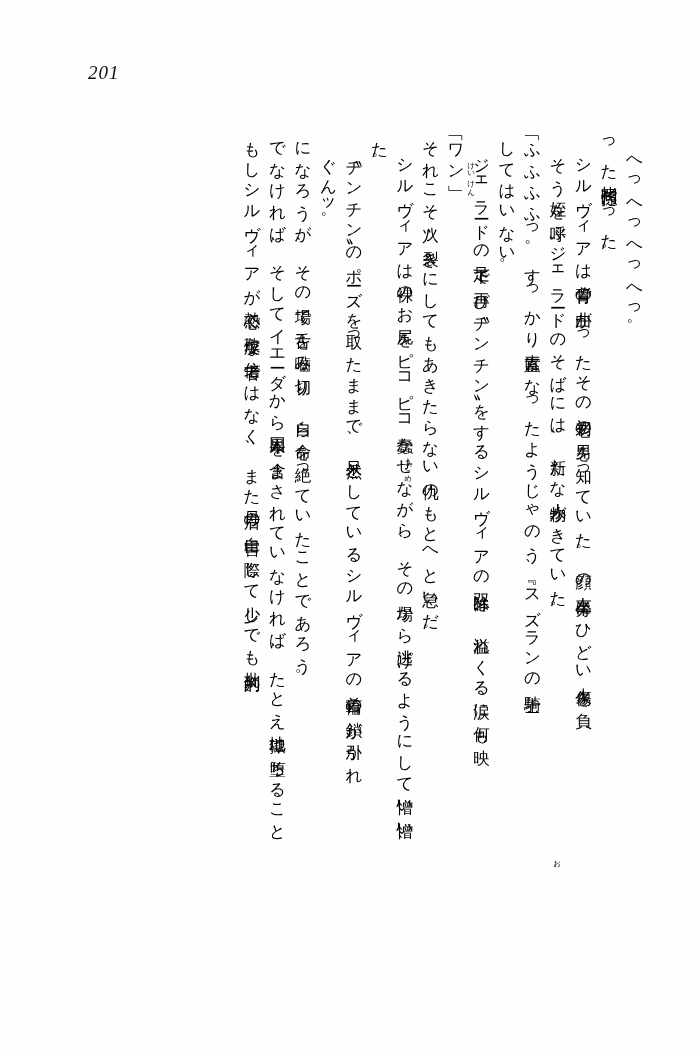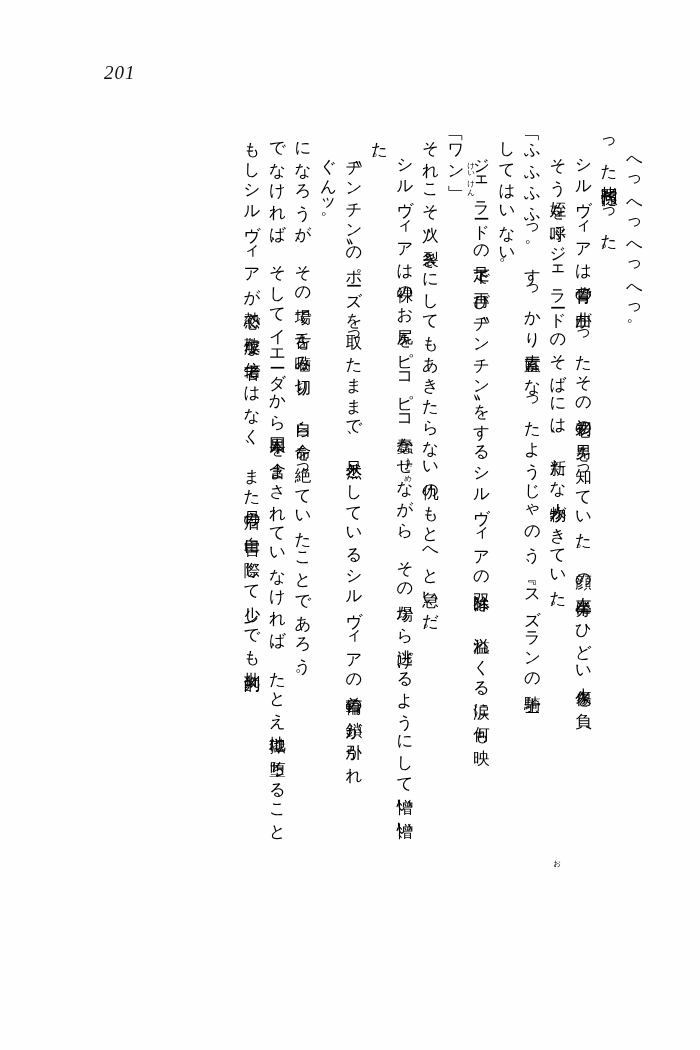--- a/index.html
+++ b/index.html
@@ -24,21 +24,20 @@
   
   #page-number {
     position: absolute;
     left: 88px;
     top: 62px;
     font-family: "Liberation Serif", "DejaVu Serif", serif;
     font-style: italic;
     font-size: 19px;
     letter-spacing: 1px;
     color: #111;
-    margin-left: 16px;
   }
   
   #text-block {
     position: absolute;
     top: 130px;
     right: 58px;
     height: 870px;
     display: flex;
     flex-direction: row;
     align-items: flex-start;

